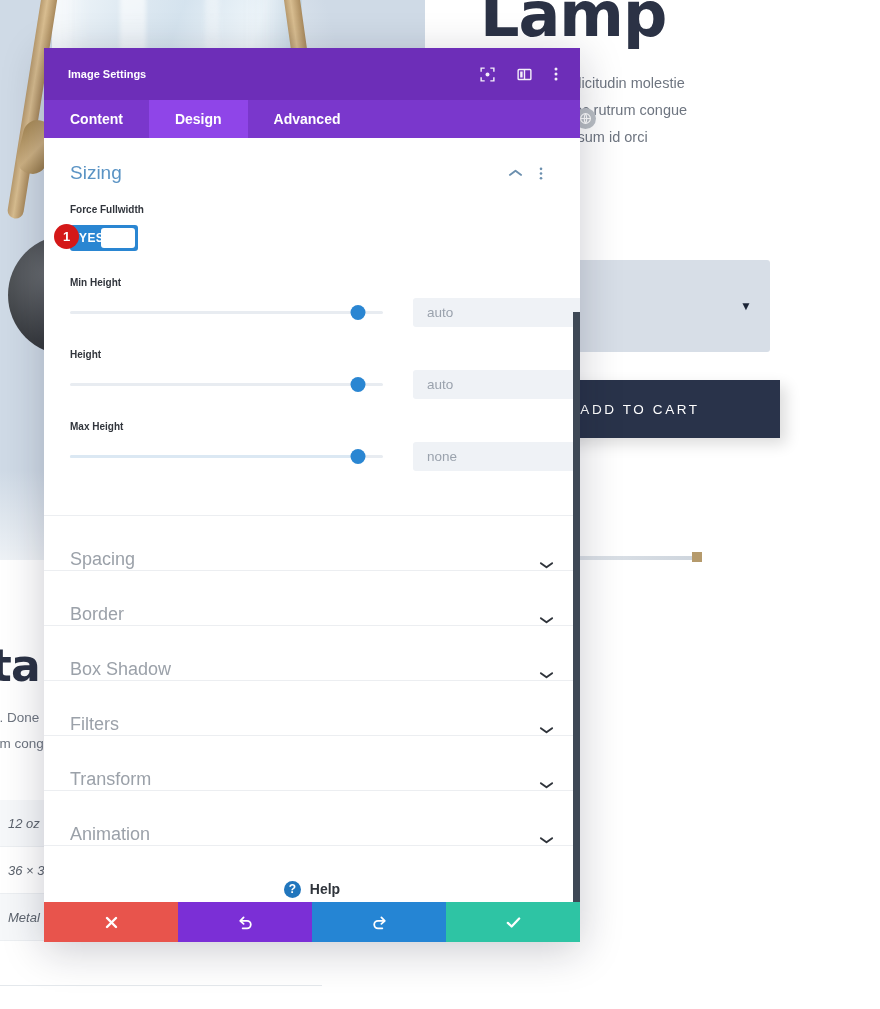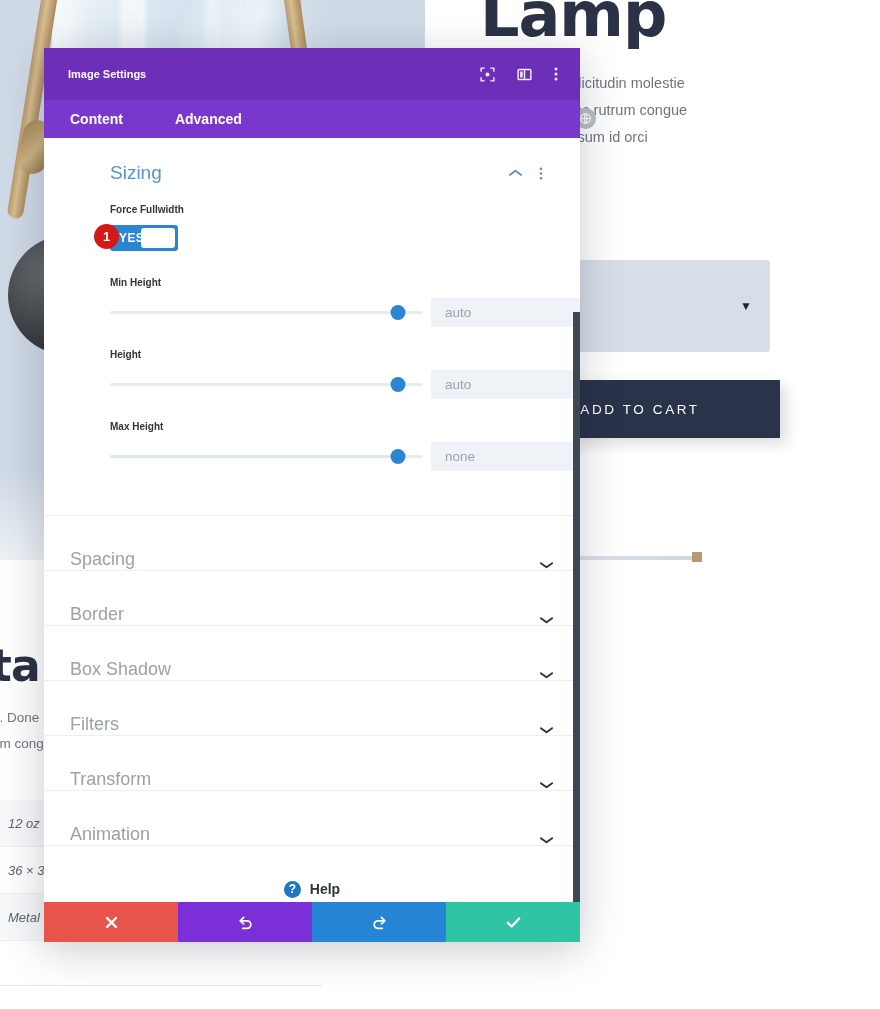--- a/index.html
+++ b/index.html
@@ -231,21 +231,21 @@
   }
   .tab.active { background: #8f45e8; }
 
   .modal-body {
     flex: 1 1 auto;
     position: relative;
     background: #ffffff;
     overflow: hidden;
   }
 
-  .section-open { padding: 24px 37px 0 26px; margin-left: 40px; }
+  .section-open { padding: 24px 37px 0 26px; }
   .section-open-head {
     display: flex; align-items: center;
     margin-bottom: 20px;
   }
   .section-open-title {
     flex: 1;
     font-size: 19px;
     color: #5a93c4;
     font-weight: 400;
   }
@@ -294,21 +294,21 @@
     background: #d41818;
     color: #ffffff;
     font-size: 13px;
     font-weight: 700;
     display: flex; align-items: center; justify-content: center;
     z-index: 5;
   }
 
   .range-row {
     display: flex; align-items: center;
-    gap: 8px;
+    gap: 30px;
     margin-bottom: 22px;
   }
   .slider {
     position: relative;
     flex: 0 0 313px;
     height: 18px;
     display: flex; align-items: center;
     cursor: pointer;
   }
   .slider-track {
@@ -480,20 +480,21 @@
           <circle cx="2" cy="3" r="1.5"></circle>
             <circle cx="2" cy="8" r="1.5"></circle>
             <circle cx="2" cy="13" r="1.5"></circle>
         </svg>
       </span>
     </div>
   </div>
 
   <div class="modal-tabs">
     <div class="tab">Content</div>
+    <div class="tab active">Design</div>
     <div class="tab">Advanced</div>
   </div>
 
   <div class="modal-body">
 
     <div class="section-open">
       <div class="section-open-head">
         <div class="section-open-title">Sizing</div>
         <span class="sec-ctl">
           <svg width="15" height="10" viewBox="0 0 16 10" fill="none" stroke="#6b8fae" stroke-width="2" stroke-linecap="round" stroke-linejoin="round">

